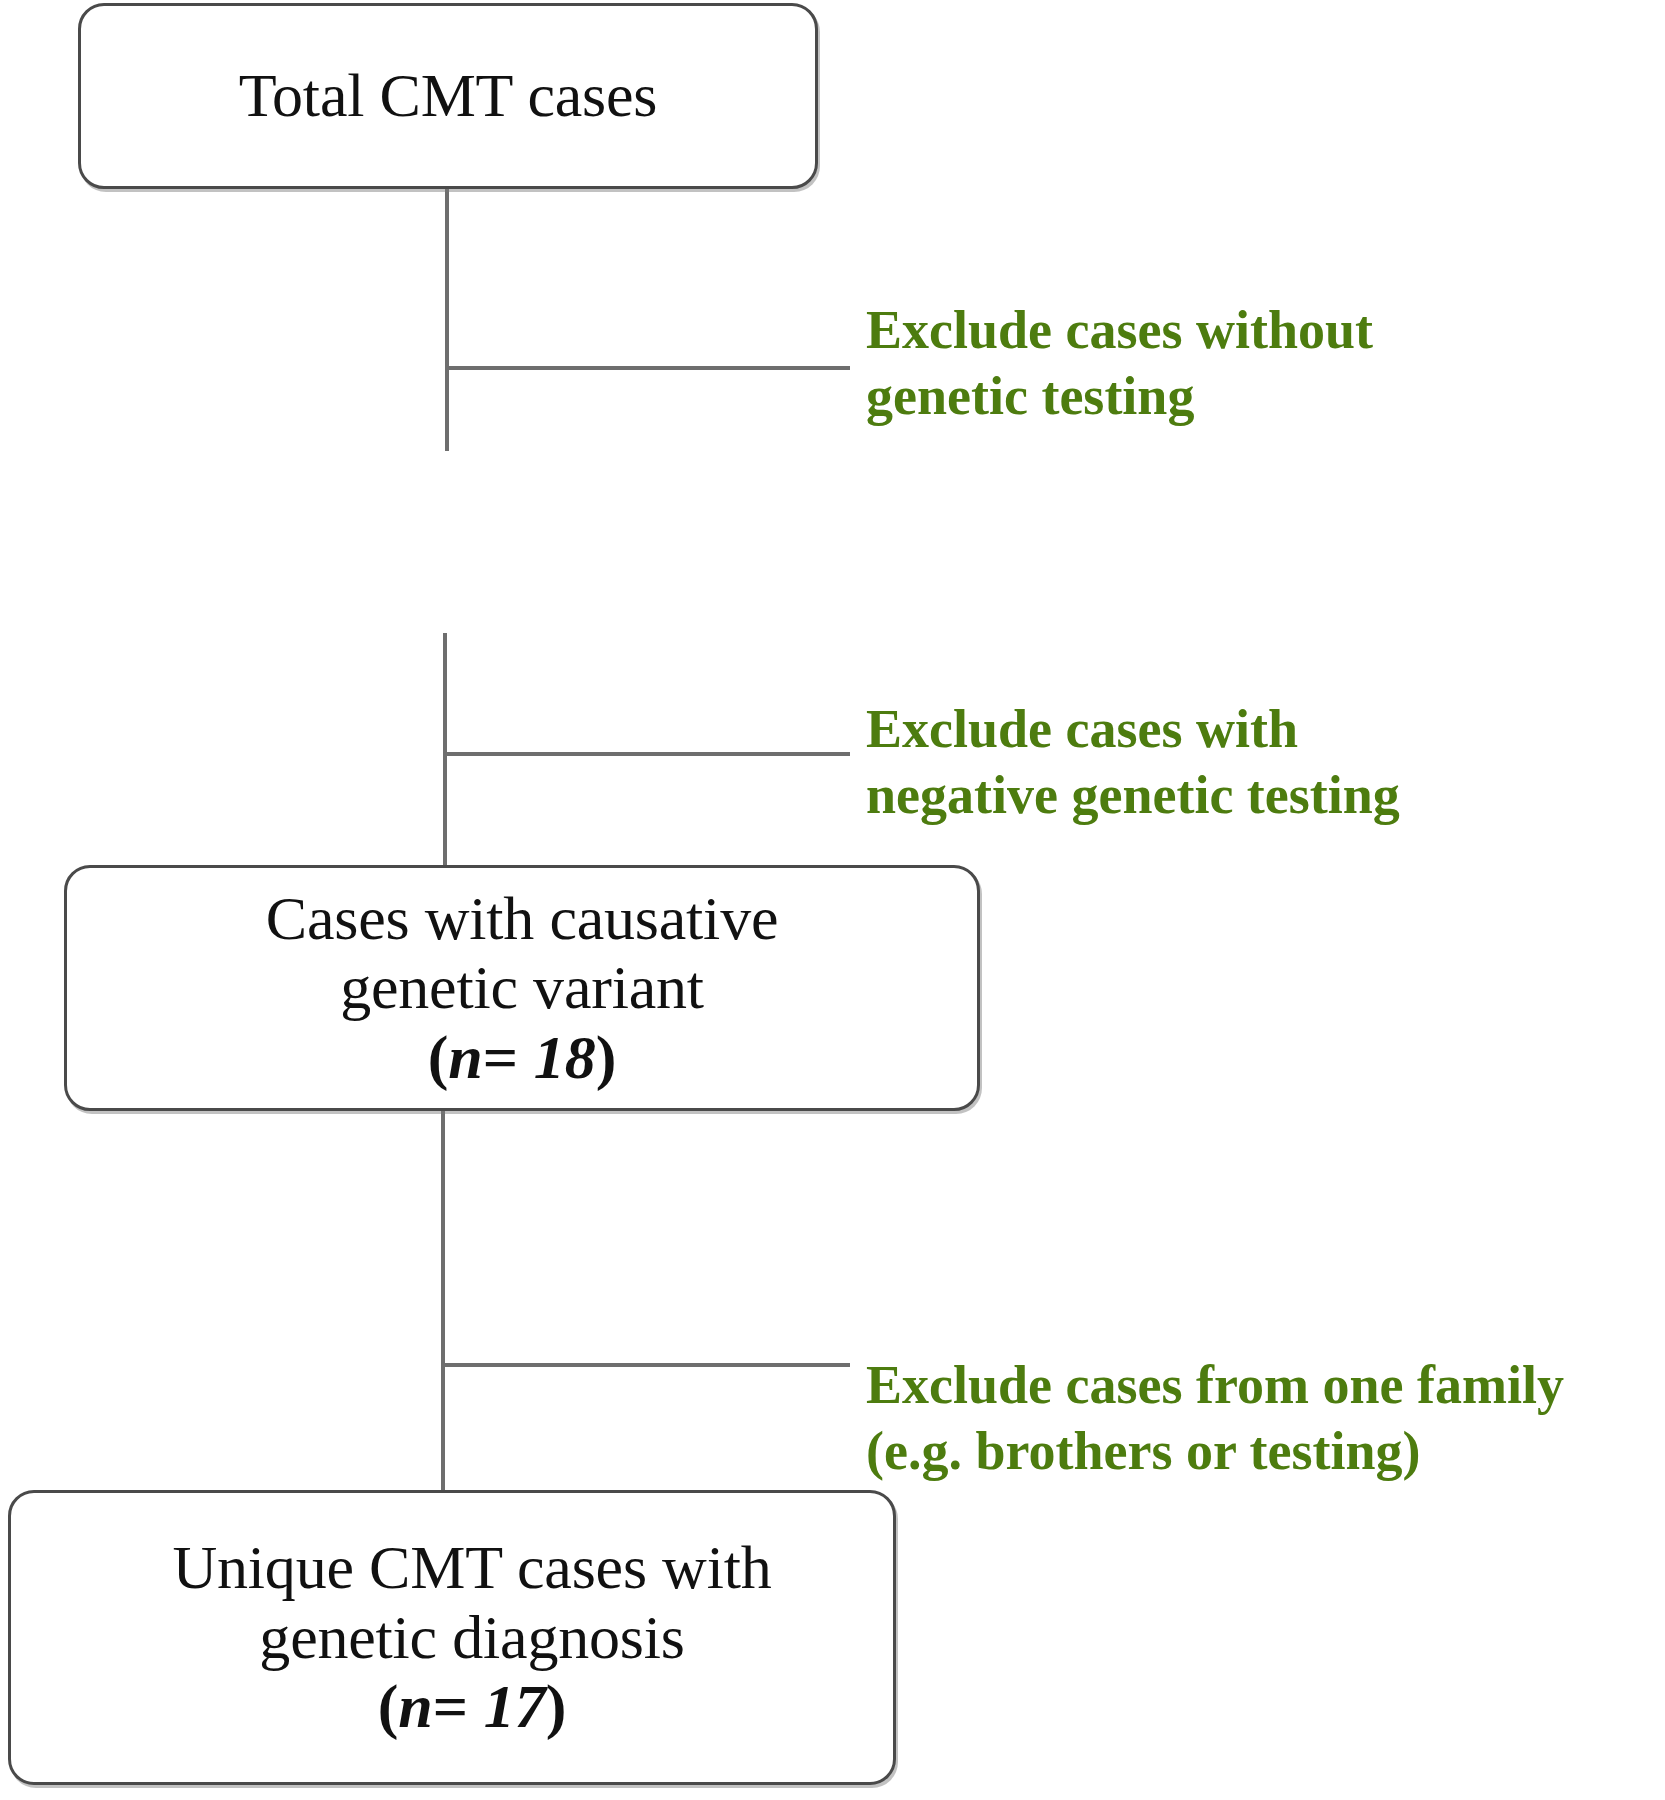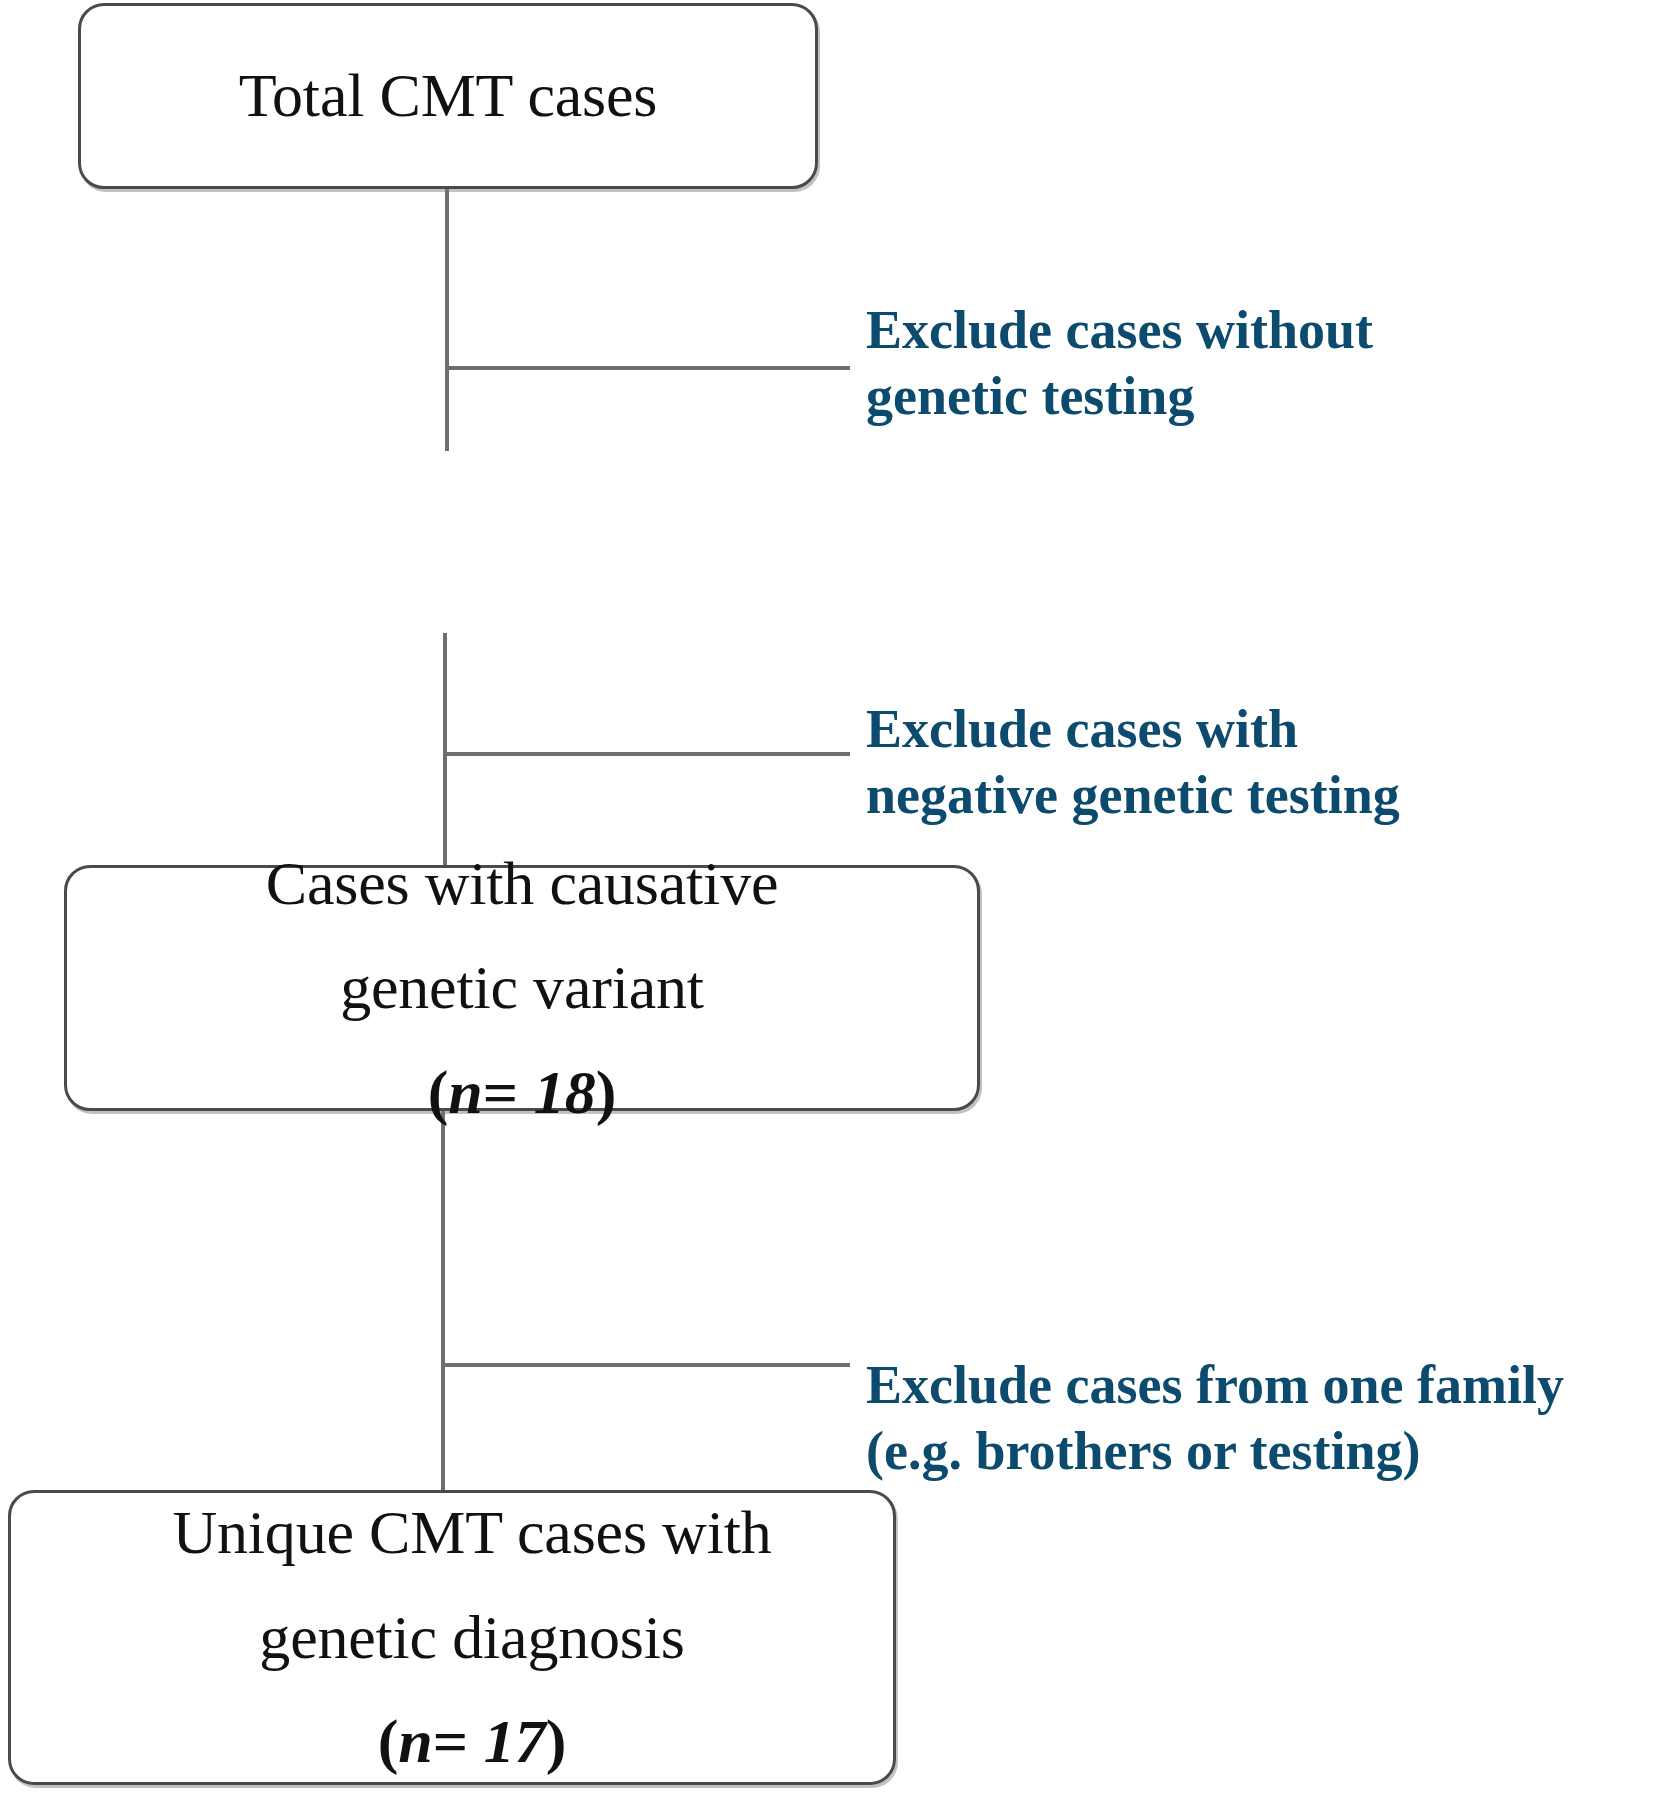--- a/index.html
+++ b/index.html
@@ -25,21 +25,20 @@
     border-radius: 26px;
     background: #ffffff;
     display: flex;
     flex-direction: column;
     align-items: center;
     justify-content: center;
     text-align: center;
     color: #111111;
     z-index: 3;
     box-shadow: 2px 3px 0 rgba(120,120,120,0.45);
-    gap: 35px;
   }
   .flow-box .line {
     display: block;
     white-space: nowrap;
     font-size: 62px;
     line-height: 1.12;
     letter-spacing: -0.2px;
   }
   .flow-box .count {
     display: block;
@@ -67,21 +66,21 @@
   .h-connector {
     position: absolute;
     height: 4px;
     background: #6e6e6e;
     z-index: 1;
   }
 
   
   .note {
     position: absolute;
-    color: #0c4a6e;
+    color: #4d7c0f;
     font-size: 54px;
     line-height: 1.22;
     font-weight: bold;
     white-space: nowrap;
     z-index: 2;
   }
   .note .note-line { display: block; }
 </style>
 </head>
 <body>

